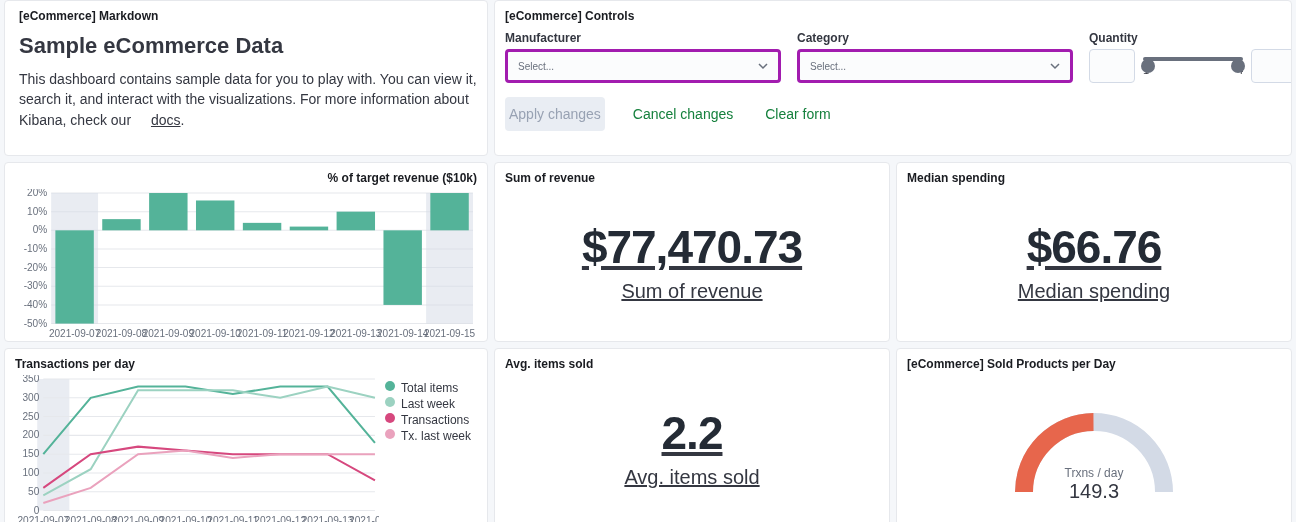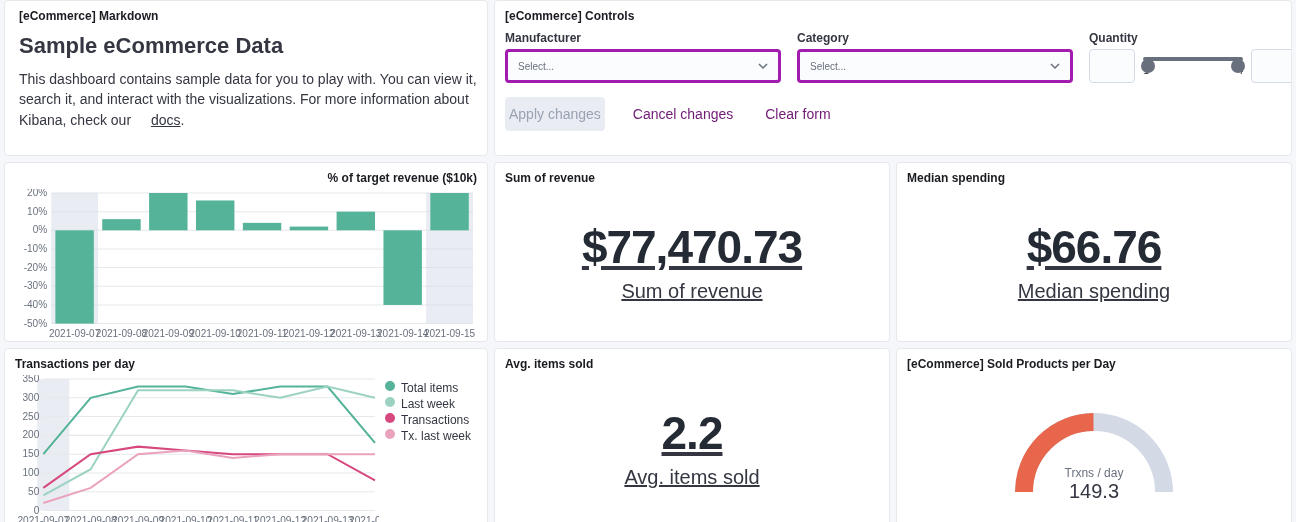--- a/index.html
+++ b/index.html
@@ -58,21 +58,21 @@
   .range-track { position:relative; width:100px; height:34px; display:flex; flex-direction:column; justify-content:center; }
   .track-line { height:4px; background:#69707d; border-radius:2px; }
   .knob { position:absolute; top:10px; width:14px; height:14px; border-radius:50%; background:#69707d; }
   .knob.left { left:-2px; } .knob.right { right:-2px; }
   .range-labels { display:flex; justify-content:space-between; font-size:11px; color:#343741; margin-top:3px; }
   .controls-buttons { display:flex; gap:24px; margin-top:14px; align-items:center; }
   .btn {
     height: 34px; padding: 0 4px; border:none; border-radius:4px;
     font-size:14px; background:#e9edf3; color:#98a2b3; font-weight:500;
   }
-  .linkbtn { background:transparent; color:#701a75; }
+  .linkbtn { background:transparent; color:#15803d; }
   
   .metric { flex:1; display:flex; flex-direction:column; align-items:center; justify-content:center;text-decoration:underline; }
   .metric-value { font-size:46px; font-weight:700; color:#242b35; letter-spacing:-1px; }
   .metric-label { font-size:20px; color:#343741; margin-top:6px; }
   
   .chart-body { flex:1; position:relative; }
   svg { display:block; }
   .axis-tick { font-size:10px; fill:#69707d; }
   .grid-line { stroke:#e6e8ec; stroke-width:1; }
   

